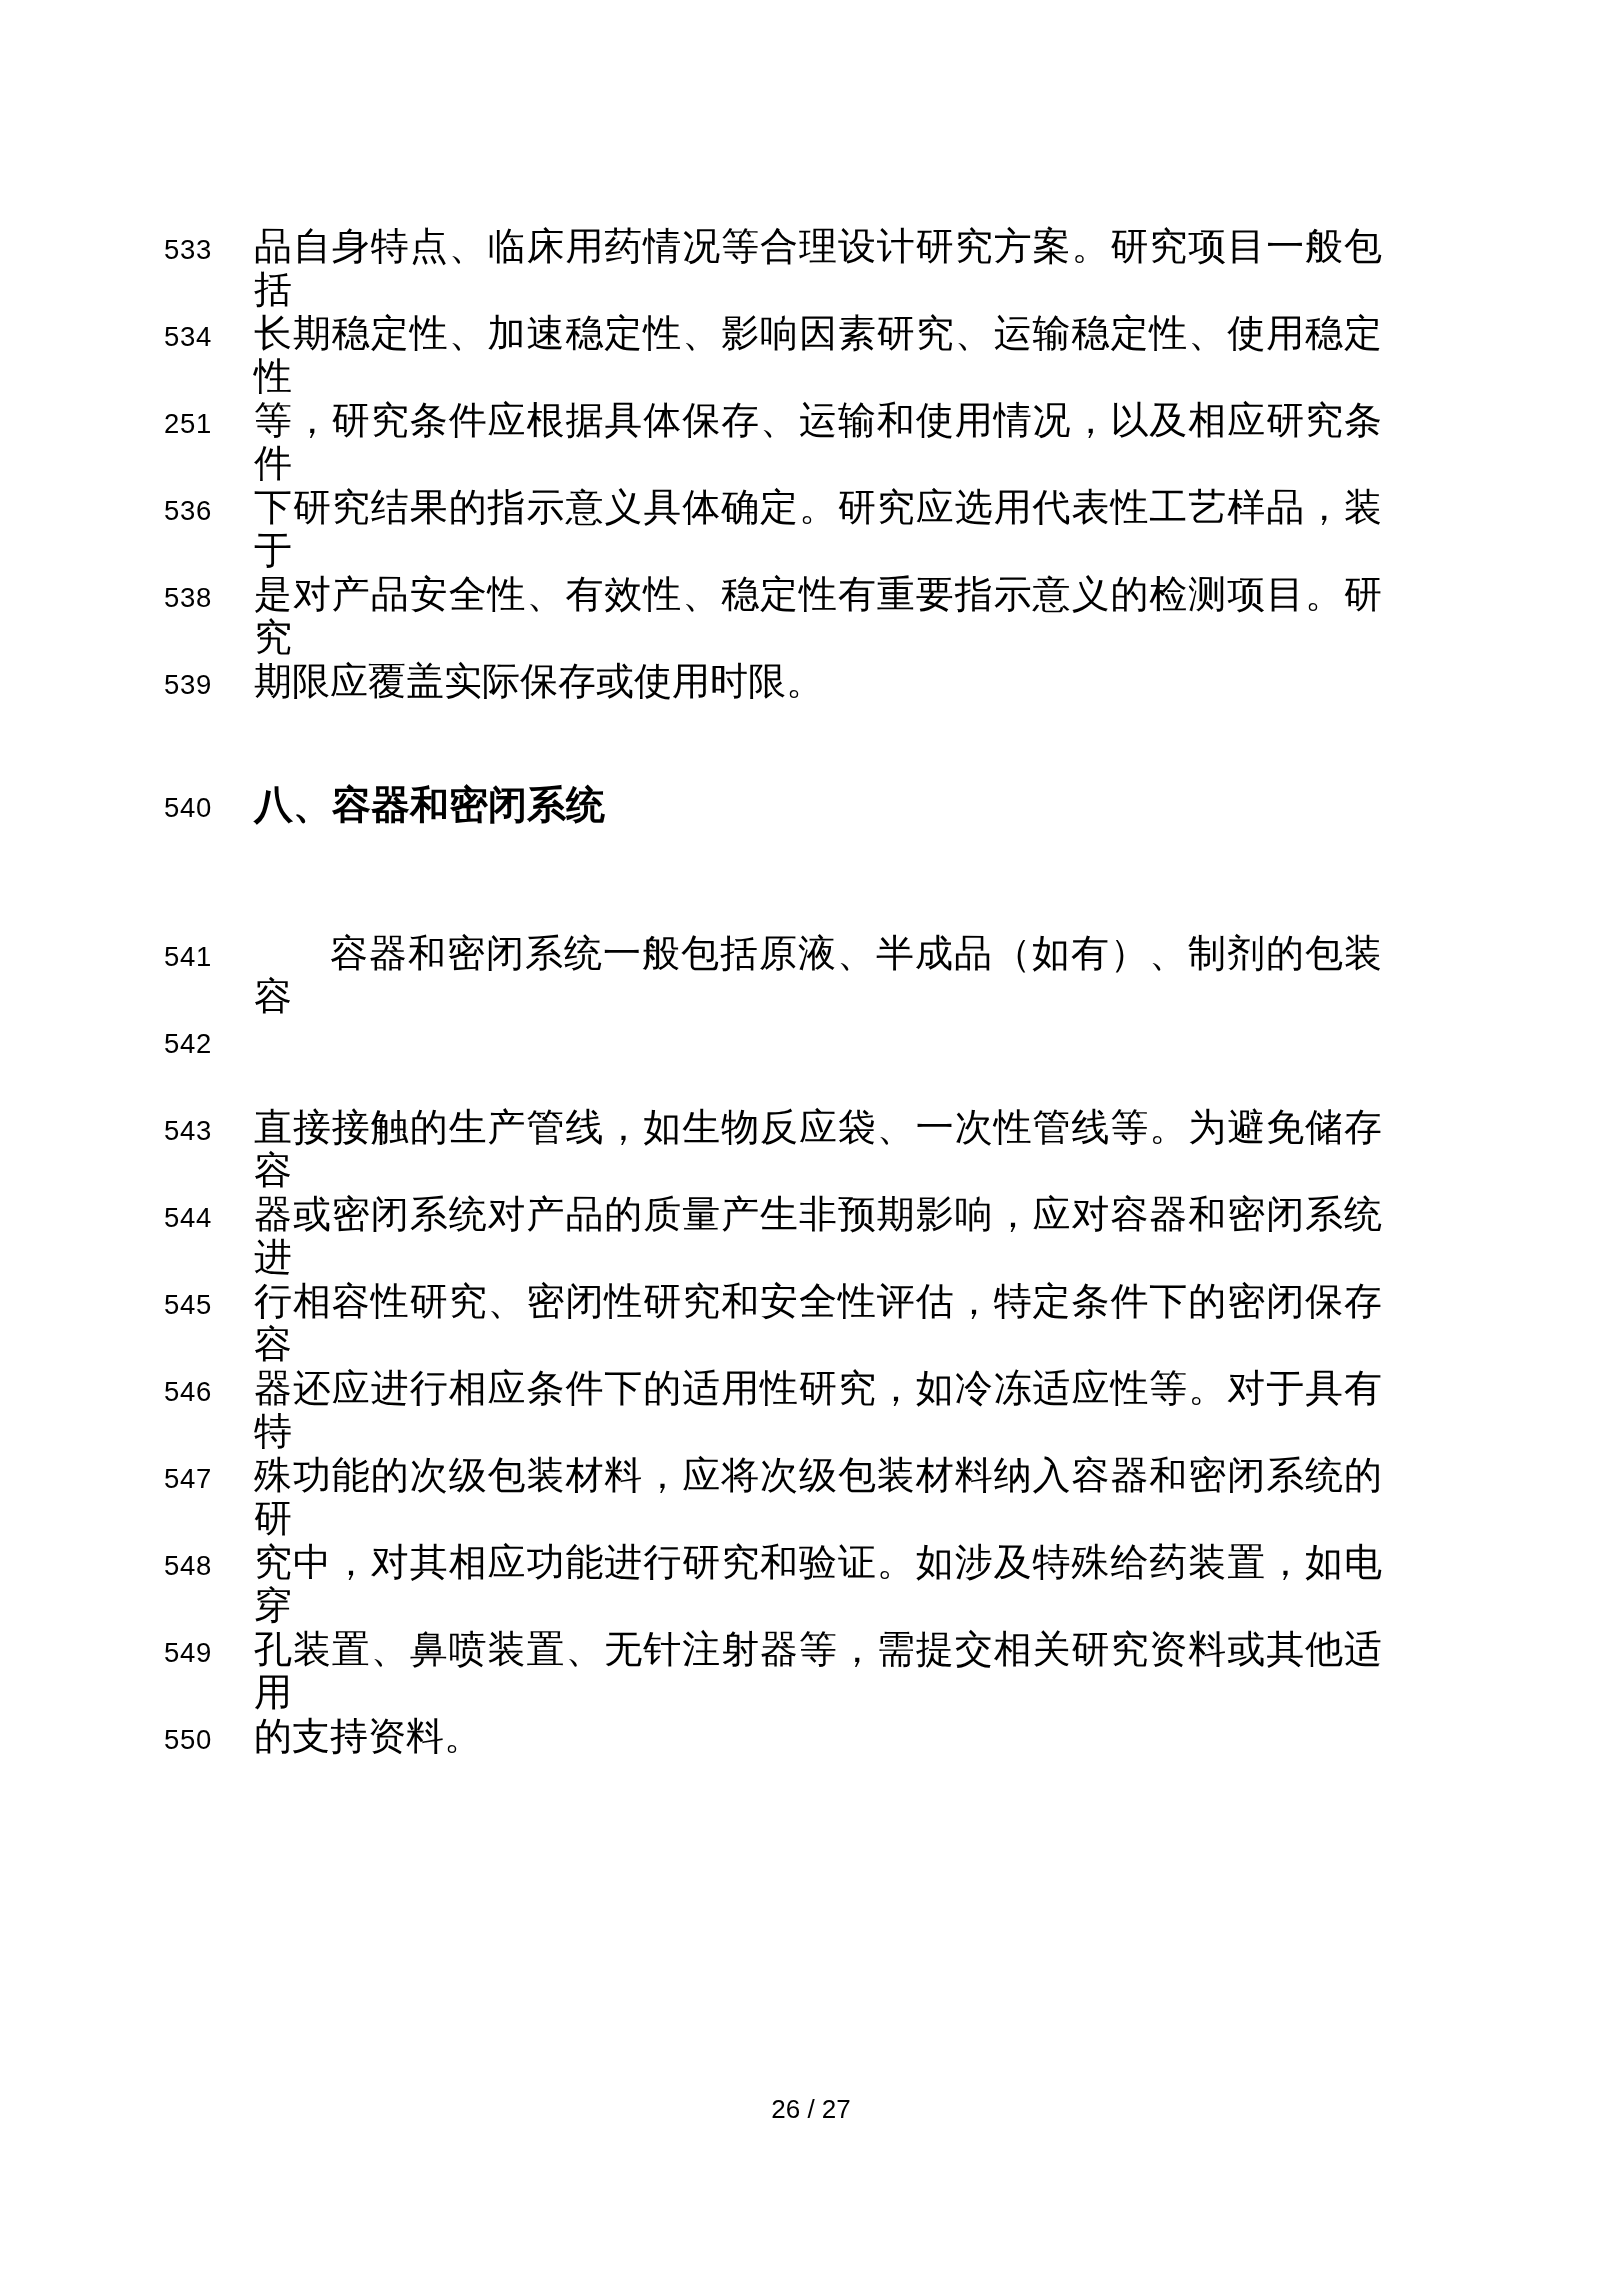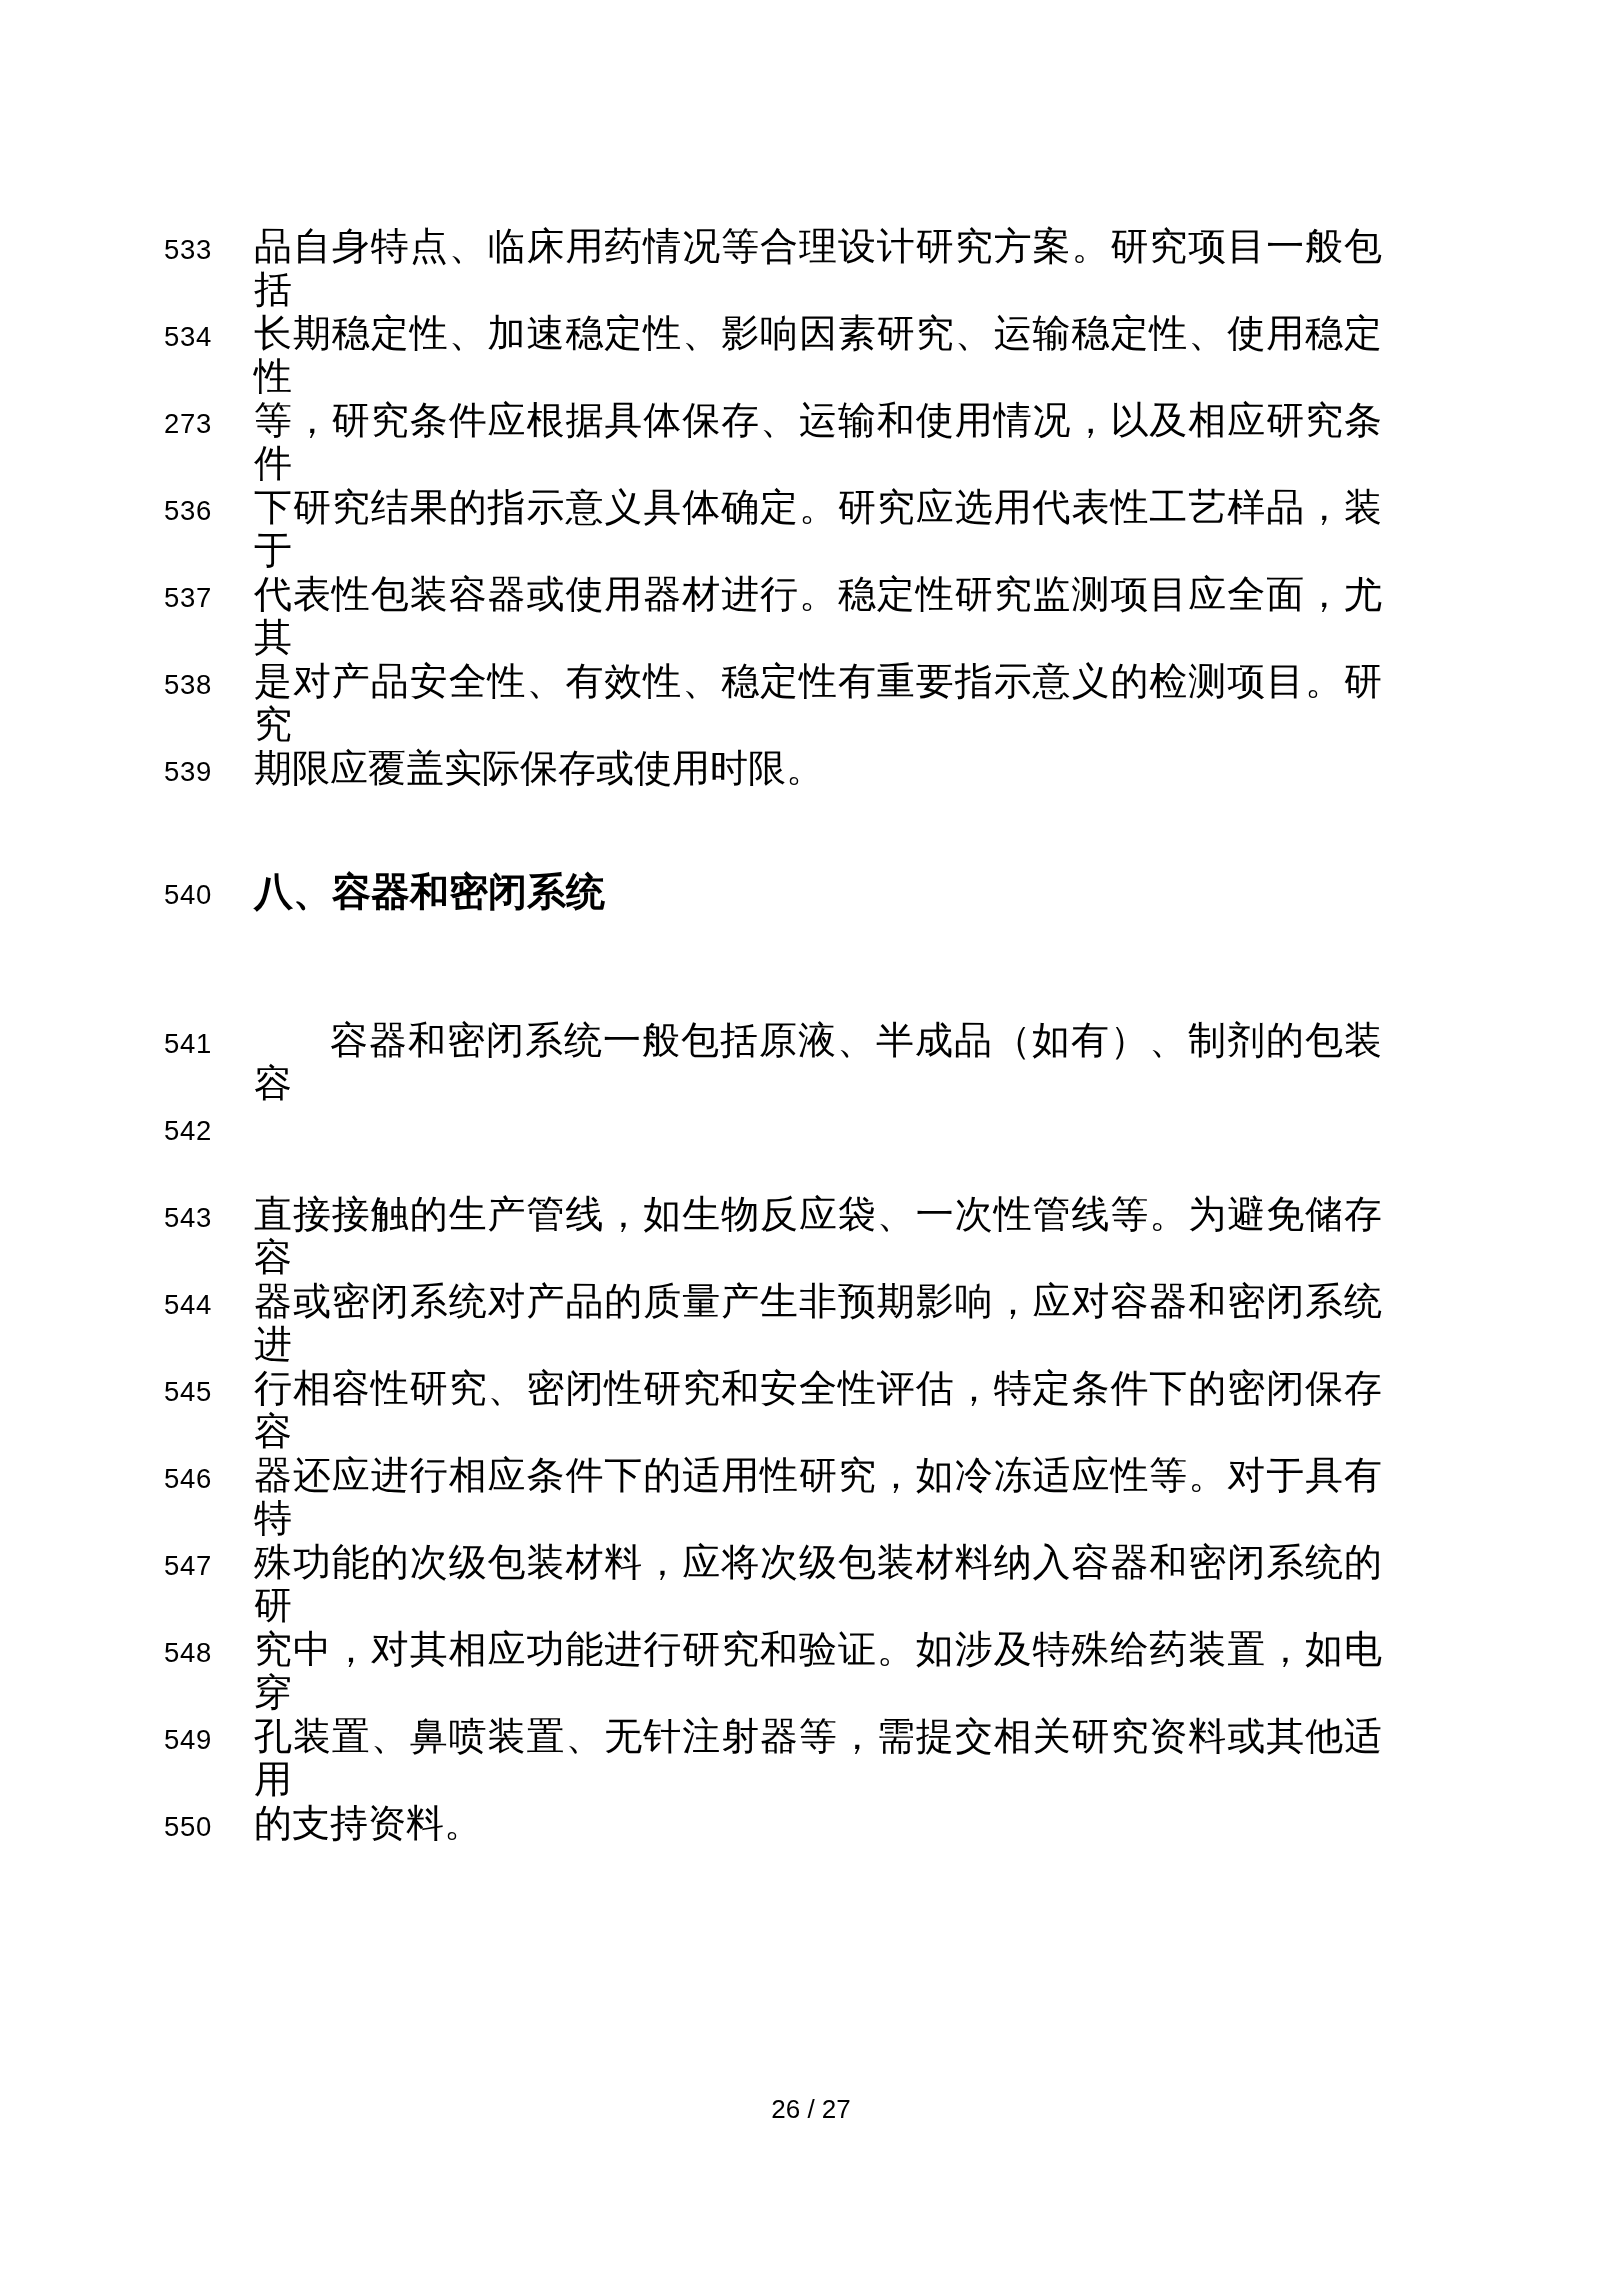--- a/index.html
+++ b/index.html
@@ -87,30 +87,26 @@
 
     <div class="line">
       <span class="num">533</span>
       <span class="text">品自身特点、临床用药情况等合理设计研究方案。研究项目一般包括</span>
     </div>
     <div class="line">
       <span class="num">534</span>
       <span class="text">长期稳定性、加速稳定性、影响因素研究、运输稳定性、使用稳定性</span>
     </div>
     <div class="line">
-      <span class="num">273</span>
+      <span class="num">251</span>
       <span class="text">等，研究条件应根据具体保存、运输和使用情况，以及相应研究条件</span>
     </div>
     <div class="line">
       <span class="num">536</span>
       <span class="text">下研究结果的指示意义具体确定。研究应选用代表性工艺样品，装于</span>
-    </div>
-    <div class="line">
-      <span class="num">537</span>
-      <span class="text">代表性包装容器或使用器材进行。稳定性研究监测项目应全面，尤其</span>
     </div>
     <div class="line">
       <span class="num">538</span>
       <span class="text">是对产品安全性、有效性、稳定性有重要指示意义的检测项目。研究</span>
     </div>
     <div class="line end">
       <span class="num">539</span>
       <span class="text">期限应覆盖实际保存或使用时限。</span>
     </div>
 

